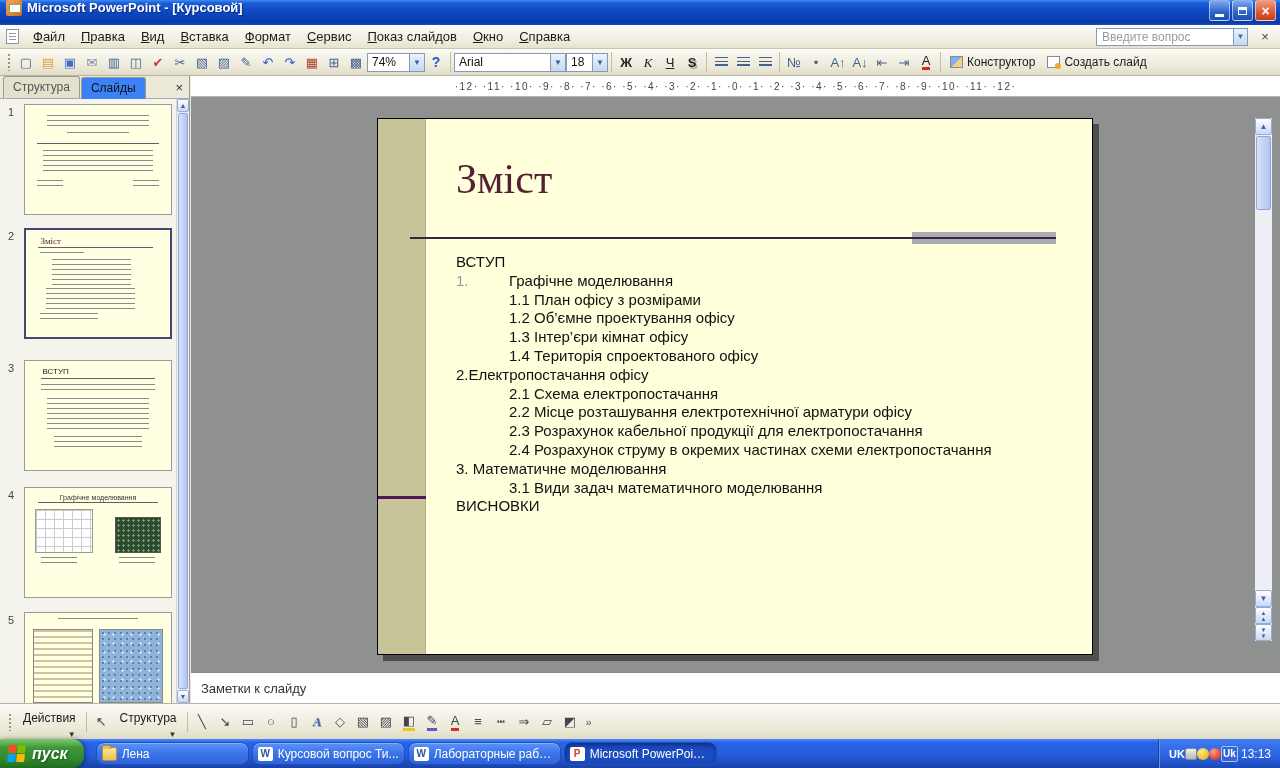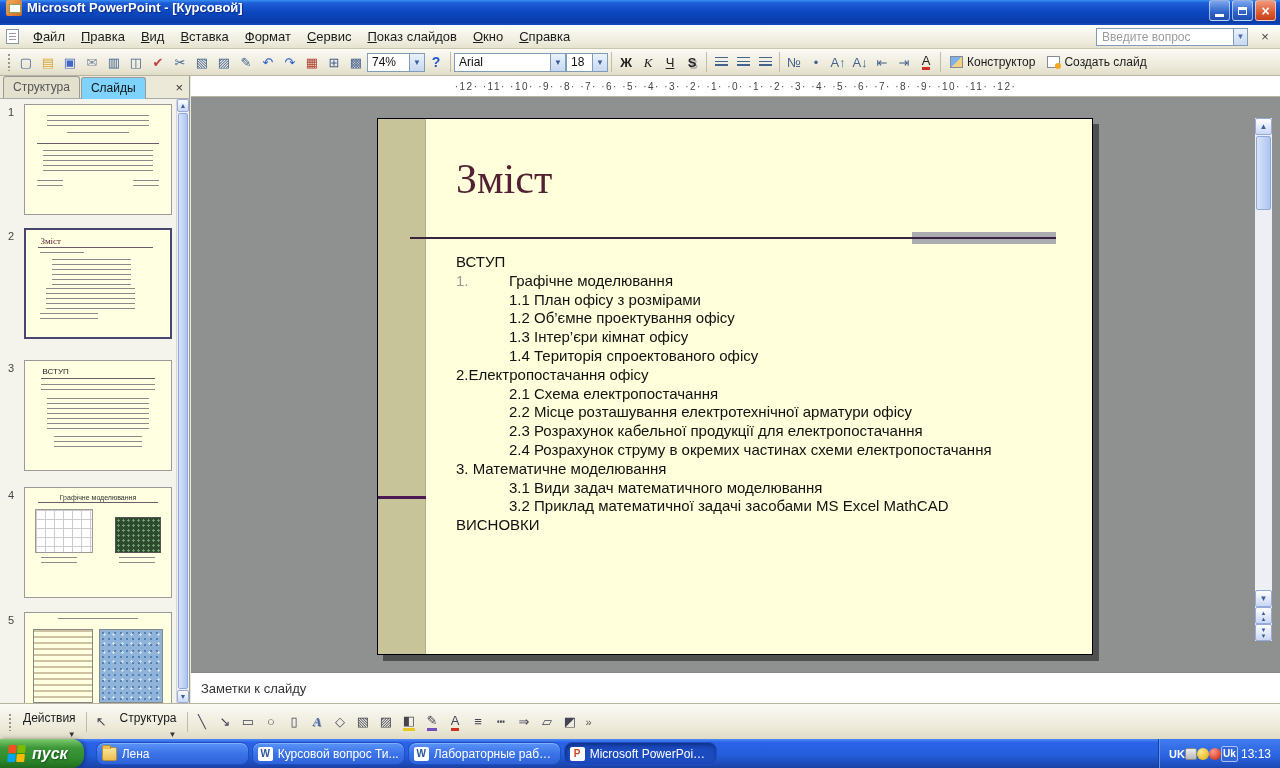--- a/index.html
+++ b/index.html
@@ -69,21 +69,21 @@
   .chip { width:13px; height:12px; border:1px solid #889; background:#fff; position:relative; }
   .chip.design { background:linear-gradient(135deg,#7FB2F0 50%,#F0D27F 50%); }
   .chip.newslide::after { content:""; position:absolute; right:-2px; bottom:-2px; width:6px; height:6px; background:#F5A623; border-radius:50%; }
 
   
   .left-panel { position:absolute; left:0; top:76px; width:190px; height:627px;
     background:#F4F3EC; border-right:1px solid #9a9a9a; }
   .tabs { height:23px; background:#ECE9D8; border-bottom:1px solid #aaa; display:flex; align-items:flex-end; padding-left:3px; }
   .tab { font-size:12px; padding:3px 9px 4px; border:1px solid #999; border-bottom:none; border-radius:3px 3px 0 0; margin-right:1px; }
   .tab.inactive { background:#E3E0CE; color:#555; }
-  .tab.active { background:#7dd3fc; color:#111; position:relative; top:1px; }
+  .tab.active { background:#3b82f6; color:#111; position:relative; top:1px; }
   .tab-close { margin-left:auto; margin-right:6px; align-self:center; font-size:13px; color:#333; }
   .thumbs { position:absolute; left:0; right:0; top:23px; bottom:0; overflow:hidden; }
   .trow { position:absolute; left:0; width:176px; }
   .tnum { position:absolute; left:8px; top:2px; font-size:11px; color:#444; }
   .thumb { position:absolute; left:24px; top:0; width:148px; height:111px; background:#FFFFE2;
     border:1px solid #9a9a9a; overflow:hidden; }
   .thumb.selected { border:2px solid #46466E; }
   .fk { background:repeating-linear-gradient(to bottom,#8a8a8a 0 1px, transparent 1px 5px); display:block; }
   .t-rule { height:1px; background:#6a5a6a; }
   .t1-bottom { display:flex; justify-content:space-between; padding:6px 12px 0; }
@@ -452,21 +452,20 @@
           <div class="bl i1" data-name="toc-line"><span>1.2 Об’ємне проектування офісу</span></div>
           <div class="bl i1" data-name="toc-line"><span>1.3 Інтер’єри кімнат офісу</span></div>
           <div class="bl i1" data-name="toc-line"><span>1.4 Територія спроектованого офісу</span></div>
           <div class="bl i0" data-name="toc-line"><span>2.Електропостачання офісу</span></div>
           <div class="bl i1" data-name="toc-line"><span>2.1 Схема електропостачання</span></div>
           <div class="bl i1" data-name="toc-line"><span>2.2 Місце розташування електротехнічної арматури офісу</span></div>
           <div class="bl i1" data-name="toc-line"><span>2.3 Розрахунок кабельної продукції для електропостачання</span></div>
           <div class="bl i1" data-name="toc-line"><span>2.4 Розрахунок струму в окремих частинах схеми електропостачання</span></div>
           <div class="bl i0" data-name="toc-line"><span>3. Математичне моделювання</span></div>
           <div class="bl i1" data-name="toc-line"><span>3.1 Види задач математичного моделювання</span></div>
-          <div class="bl i1" data-name="toc-line"><span>3.2 Приклад математичної задачі засобами MS Excel MathCAD</span></div>
           <div class="bl i0" data-name="toc-line"><span>ВИСНОВКИ</span></div>
         </div>
       </div>
       <div class="vscroll" data-name="vertical-scrollbar">
         <span class="vbtn" data-name="scroll-up-icon">▲</span>
         <span class="vthumb" data-name="scrollbar-thumb"></span>
         <span class="vtrack" data-name="scrollbar-track"></span>
         <span class="vbtn" data-name="scroll-down-icon">▼</span>
         <span class="vbtn" data-name="previous-slide-button">
             <span class="dblarrow">

